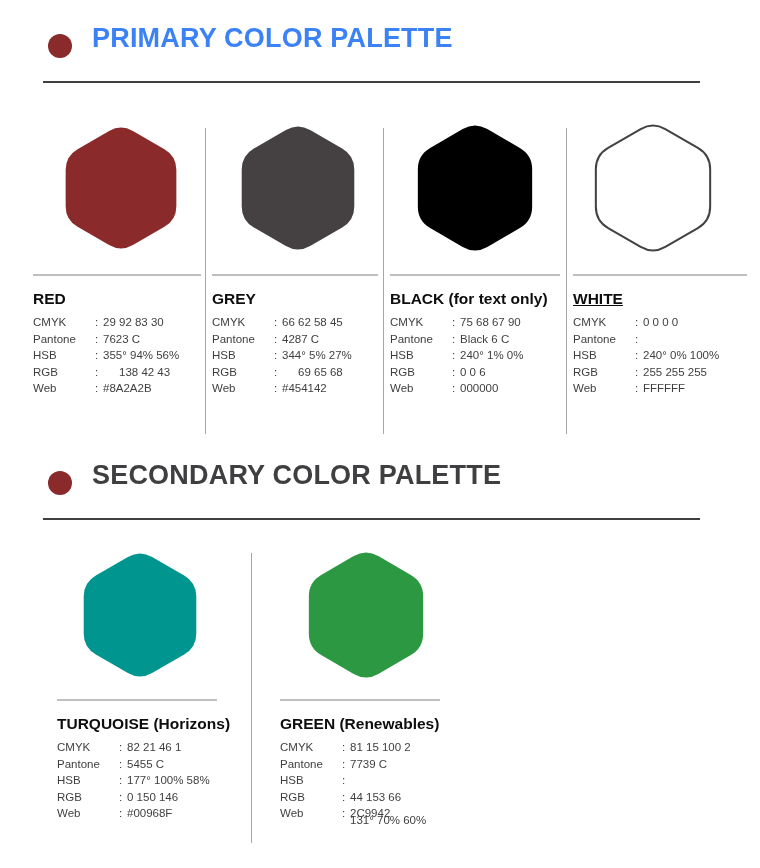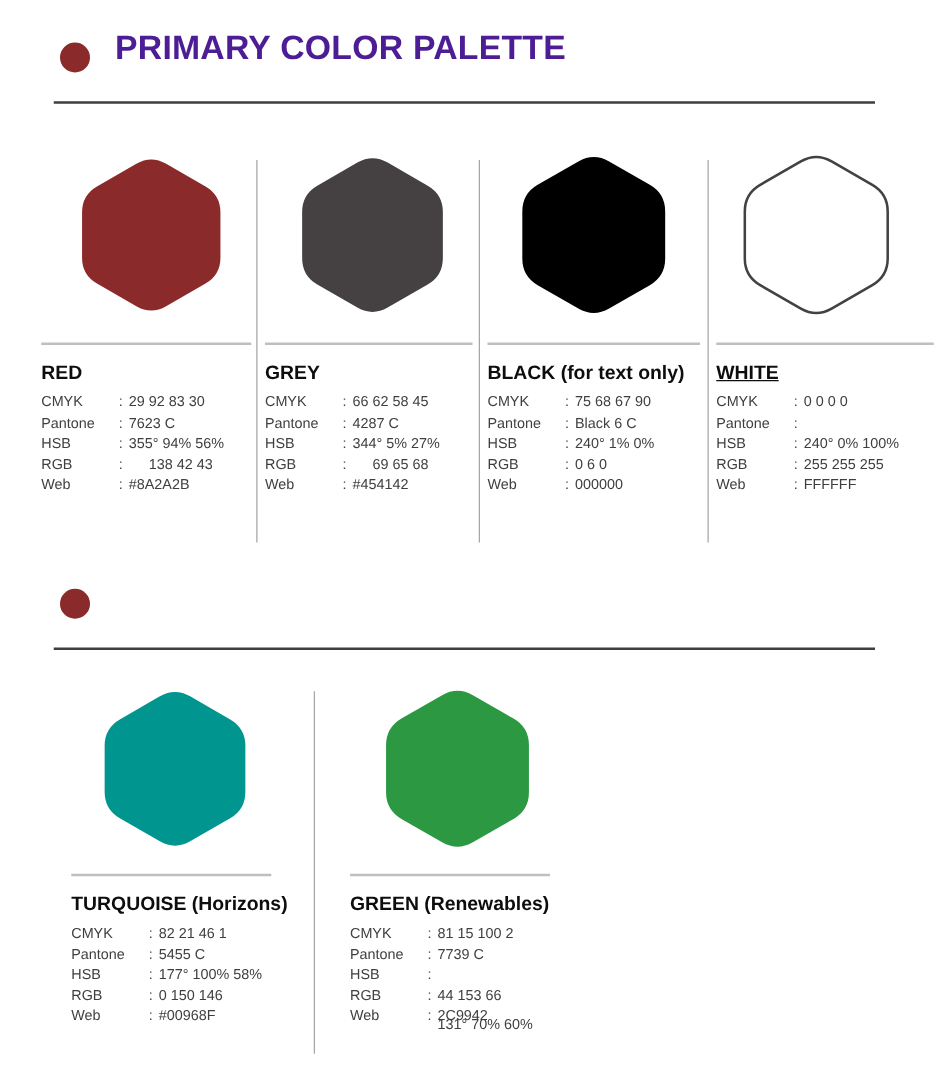--- a/index.html
+++ b/index.html
@@ -115,21 +115,21 @@
     position: absolute;
     top: 0;
   }
 </style>
 </head>
 <body>
 
 <div class="section" id="sec-primary" style="top:18px;">
   <div class="section-head">
     <div class="bullet" style="background: rgb(138, 42, 43);"></div>
-    <div class="section-title" style="color: #4c1d95;">PRIMARY COLOR PALETTE</div>
+    <div class="section-title" style="color: #3b82f6;">PRIMARY COLOR PALETTE</div>
     <div class="head-rule" style="top: 63px; background: rgb(63, 63, 66);"></div>
   </div>
 
   <div class="grid" id="grid-primary" style="top:82px;">
       <div class="col-divider" style="left: 205px; top: 28px; height: 306px; background: rgb(166, 166, 166);"></div>
       <div class="col-divider" style="left: 383px; top: 28px; height: 306px; background: rgb(166, 166, 166);"></div>
       <div class="col-divider" style="left: 566px; top: 28px; height: 306px; background: rgb(166, 166, 166);"></div>
       <div class="col" style="left: 33px; width: 180px;">
         <div class="hex-wrap" style="left: 29px; top: 22px; width: 118px; height: 132px;">
           <svg class="hex" viewBox="0 0 120 130" xmlns="http://www.w3.org/2000/svg">
@@ -222,21 +222,21 @@
             <span class="spec-val" style="left: 70px;">Black  6 C</span>
           </div>
           <div class="spec-row">
             <span class="spec-key" style="left: 0px;">HSB</span>
             <span class="spec-colon" style="left: 62px;">:</span>
             <span class="spec-val" style="left: 70px;">240° 1% 0%</span>
           </div>
           <div class="spec-row">
             <span class="spec-key" style="left: 0px;">RGB</span>
             <span class="spec-colon" style="left: 62px;">:</span>
-            <span class="spec-val" style="left: 70px;">0 6 0</span>
+            <span class="spec-val" style="left: 70px;">0 0 6</span>
           </div>
           <div class="spec-row">
             <span class="spec-key" style="left: 0px;">Web</span>
             <span class="spec-colon" style="left: 62px;">:</span>
             <span class="spec-val" style="left: 70px;">000000</span>
           </div>
         </div>
       </div>
       <div class="col" style="left: 573px; width: 187px;">
         <div class="hex-wrap" style="left: 14px; top: 22px; width: 132px; height: 132px;">
@@ -273,20 +273,21 @@
             <span class="spec-val" style="left: 70px;">FFFFFF</span>
           </div>
         </div>
       </div>
     </div>
 </div>
 
 <div class="section" id="sec-secondary" style="top:455px;">
   <div class="section-head">
     <div class="bullet" style="background: rgb(138, 42, 43);"></div>
+    <div class="section-title" style="color: rgb(63, 63, 66);">SECONDARY COLOR PALETTE</div>
     <div class="head-rule" style="top: 63px; background: rgb(63, 63, 66);"></div>
   </div>
 
   <div class="grid" id="grid-secondary" style="top:82px;">
       <div class="col-divider" style="left: 251px; top: 16px; height: 290px; background: rgb(166, 166, 166);"></div>
       <div class="col" style="left: 57px; width: 190px;">
         <div class="hex-wrap" style="left: 23px; top: 12px; width: 120px; height: 132px;">
           <svg class="hex" viewBox="0 0 120 130" xmlns="http://www.w3.org/2000/svg">
             <path d="M47.88,7.00Q60.00,0.00 72.12,7.00L104.17,25.50Q116.29,32.50 116.29,46.50L116.29,83.50Q116.29,97.50 104.17,104.50L72.12,123.00Q60.00,130.00 47.88,123.00L15.83,104.50Q3.71,97.50 3.71,83.50L3.71,46.50Q3.71,32.50 15.83,25.50Z" fill="#00968F"></path>
           </svg>

